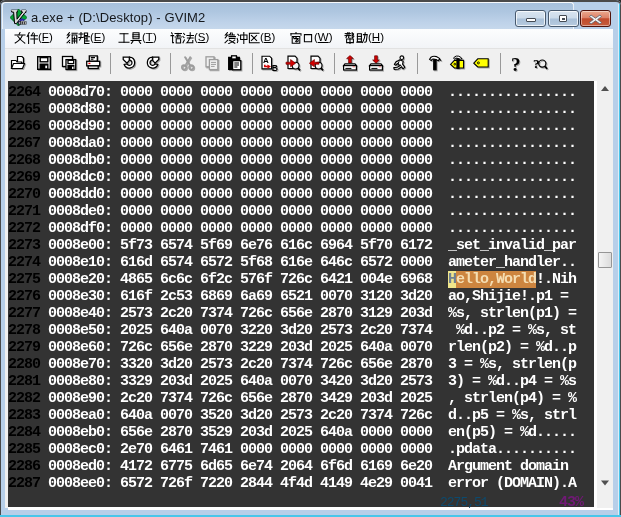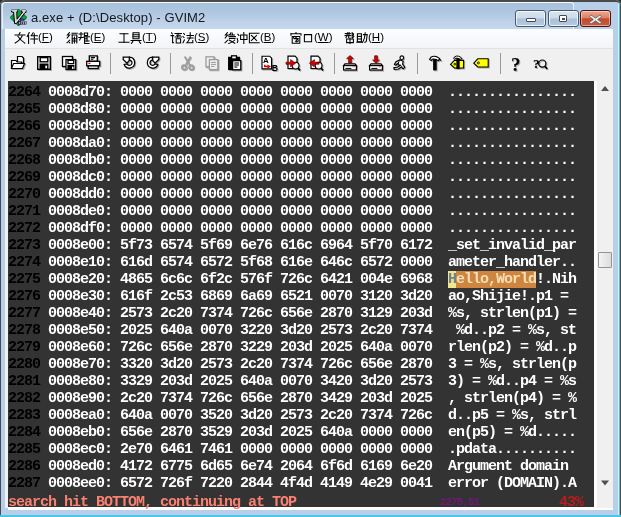--- a/index.html
+++ b/index.html
@@ -42,25 +42,25 @@
   font-family:"Liberation Mono",monospace;font-weight:bold;font-size:15px;
   letter-spacing:-1.0015px;line-height:17px;color:#fff;white-space:pre}
 .row{height:17px}
 .num{color:#000000}
 .cur{background:#f0e68c;color:#708090}
 .hl{background:#cd853f;color:#f5deb3}
 #status{position:absolute;left:8px;top:494px;will-change:transform;height:17px;
   font-family:"Liberation Mono",monospace;font-weight:bold;font-size:15px;
   letter-spacing:-1.0015px;line-height:17px;color:#fa8072;white-space:pre}
 #ruler{position:absolute;left:440px;top:494px;will-change:transform;height:17px;
-  font-family:"Liberation Mono",monospace;font-weight:bold;font-size:11px;
-  letter-spacing:-1.0015px;line-height:17px;color:#701a75;white-space:pre}
+  font-family:"Liberation Mono",monospace;font-weight:normal;font-size:13px;
+  letter-spacing:-1.0015px;line-height:17px;color:#0c4a6e;white-space:pre}
 #pct{position:absolute;left:559px;top:494px;will-change:transform;height:17px;
   font-family:"Liberation Mono",monospace;font-weight:bold;font-size:15px;
-  letter-spacing:-1.0015px;line-height:17px;color:#b91c1c;white-space:pre}
+  letter-spacing:-1.0015px;line-height:17px;color:#701a75;white-space:pre}
 </style></head>
 <body>
 <div id="win">
   <div id="title">
       <svg class="vimicon" width="17" height="17" viewBox="0 0 17 17">
         <path d="M8.5 0 L17 8.5 L8.5 17 L0 8.5 Z" fill="#00a533" stroke="#005011" stroke-width="0.8"></path>
         <path d="M9.5 8.5 L15.2 10.5 L9.5 16 L5.5 12 Z" fill="#2a2aa0"></path>
         <path d="M1.3 1.2 H7.4 V2.9 H6.8 L7 10.2 L12.6 3 H11.6 V1.2 H16 V3.4 L15 3.6 L6.4 14.6 H4.6 L3.6 3.1 H1.8 Z" fill="#d8d8d8" stroke="#000" stroke-width="1"></path>
         <path d="M1.3 1.2 H7.4 V2 H1.5 Z M11.6 1.2 H16 V2 H11.8 Z" fill="#fff"></path>
         <g stroke="#000" stroke-width="2.2">
@@ -361,19 +361,18 @@
     <svg class="sarr" style="top:0">
         <path d="M8 5 L12 10 H4 Z" fill="#505050"></path>
       </svg>
     <svg class="sarr" style="top:394px">
         <path d="M4 5.5 L12 5.5 L8 10.5 Z" fill="#505050"></path>
       </svg>
     <div id="thumb"></div>
   </div>
   <div id="sbelow"></div>
   <div id="text"><div class="row"><span class="num">2264</span> 0008d70: 0000 0000 0000 0000 0000 0000 0000 0000  ................</div><div class="row"><span class="num">2265</span> 0008d80: 0000 0000 0000 0000 0000 0000 0000 0000  ................</div><div class="row"><span class="num">2266</span> 0008d90: 0000 0000 0000 0000 0000 0000 0000 0000  ................</div><div class="row"><span class="num">2267</span> 0008da0: 0000 0000 0000 0000 0000 0000 0000 0000  ................</div><div class="row"><span class="num">2268</span> 0008db0: 0000 0000 0000 0000 0000 0000 0000 0000  ................</div><div class="row"><span class="num">2269</span> 0008dc0: 0000 0000 0000 0000 0000 0000 0000 0000  ................</div><div class="row"><span class="num">2270</span> 0008dd0: 0000 0000 0000 0000 0000 0000 0000 0000  ................</div><div class="row"><span class="num">2271</span> 0008de0: 0000 0000 0000 0000 0000 0000 0000 0000  ................</div><div class="row"><span class="num">2272</span> 0008df0: 0000 0000 0000 0000 0000 0000 0000 0000  ................</div><div class="row"><span class="num">2273</span> 0008e00: 5f73 6574 5f69 6e76 616c 6964 5f70 6172  _set_invalid_par</div><div class="row"><span class="num">2274</span> 0008e10: 616d 6574 6572 5f68 616e 646c 6572 0000  ameter_handler..</div><div class="row"><span class="num">2275</span> 0008e20: 4865 6c6c 6f2c 576f 726c 6421 004e 6968  <span class="cur">H</span><span class="hl">ello,World</span>!.Nih</div><div class="row"><span class="num">2276</span> 0008e30: 616f 2c53 6869 6a69 6521 0070 3120 3d20  ao,Shijie!.p1 = </div><div class="row"><span class="num">2277</span> 0008e40: 2573 2c20 7374 726c 656e 2870 3129 203d  %s, strlen(p1) =</div><div class="row"><span class="num">2278</span> 0008e50: 2025 640a 0070 3220 3d20 2573 2c20 7374   %d..p2 = %s, st</div><div class="row"><span class="num">2279</span> 0008e60: 726c 656e 2870 3229 203d 2025 640a 0070  rlen(p2) = %d..p</div><div class="row"><span class="num">2280</span> 0008e70: 3320 3d20 2573 2c20 7374 726c 656e 2870  3 = %s, strlen(p</div><div class="row"><span class="num">2281</span> 0008e80: 3329 203d 2025 640a 0070 3420 3d20 2573  3) = %d..p4 = %s</div><div class="row"><span class="num">2282</span> 0008e90: 2c20 7374 726c 656e 2870 3429 203d 2025  , strlen(p4) = %</div><div class="row"><span class="num">2283</span> 0008ea0: 640a 0070 3520 3d20 2573 2c20 7374 726c  d..p5 = %s, strl</div><div class="row"><span class="num">2284</span> 0008eb0: 656e 2870 3529 203d 2025 640a 0000 0000  en(p5) = %d.....</div><div class="row"><span class="num">2285</span> 0008ec0: 2e70 6461 7461 0000 0000 0000 0000 0000  .pdata..........</div><div class="row"><span class="num">2286</span> 0008ed0: 4172 6775 6d65 6e74 2064 6f6d 6169 6e20  Argument domain </div><div class="row"><span class="num">2287</span> 0008ee0: 6572 726f 7220 2844 4f4d 4149 4e29 0041  error (DOMAIN).A</div></div>
-  <div id="status">search hit BOTTOM, continuing at TOP</div>
   <div id="ruler">2275,51</div>
   <div id="pct">43%</div>
   <div id="frame"></div>
   <div id="cyanr"></div>
   <div id="cyanb"></div>
 </div>
 
 </body></html>

